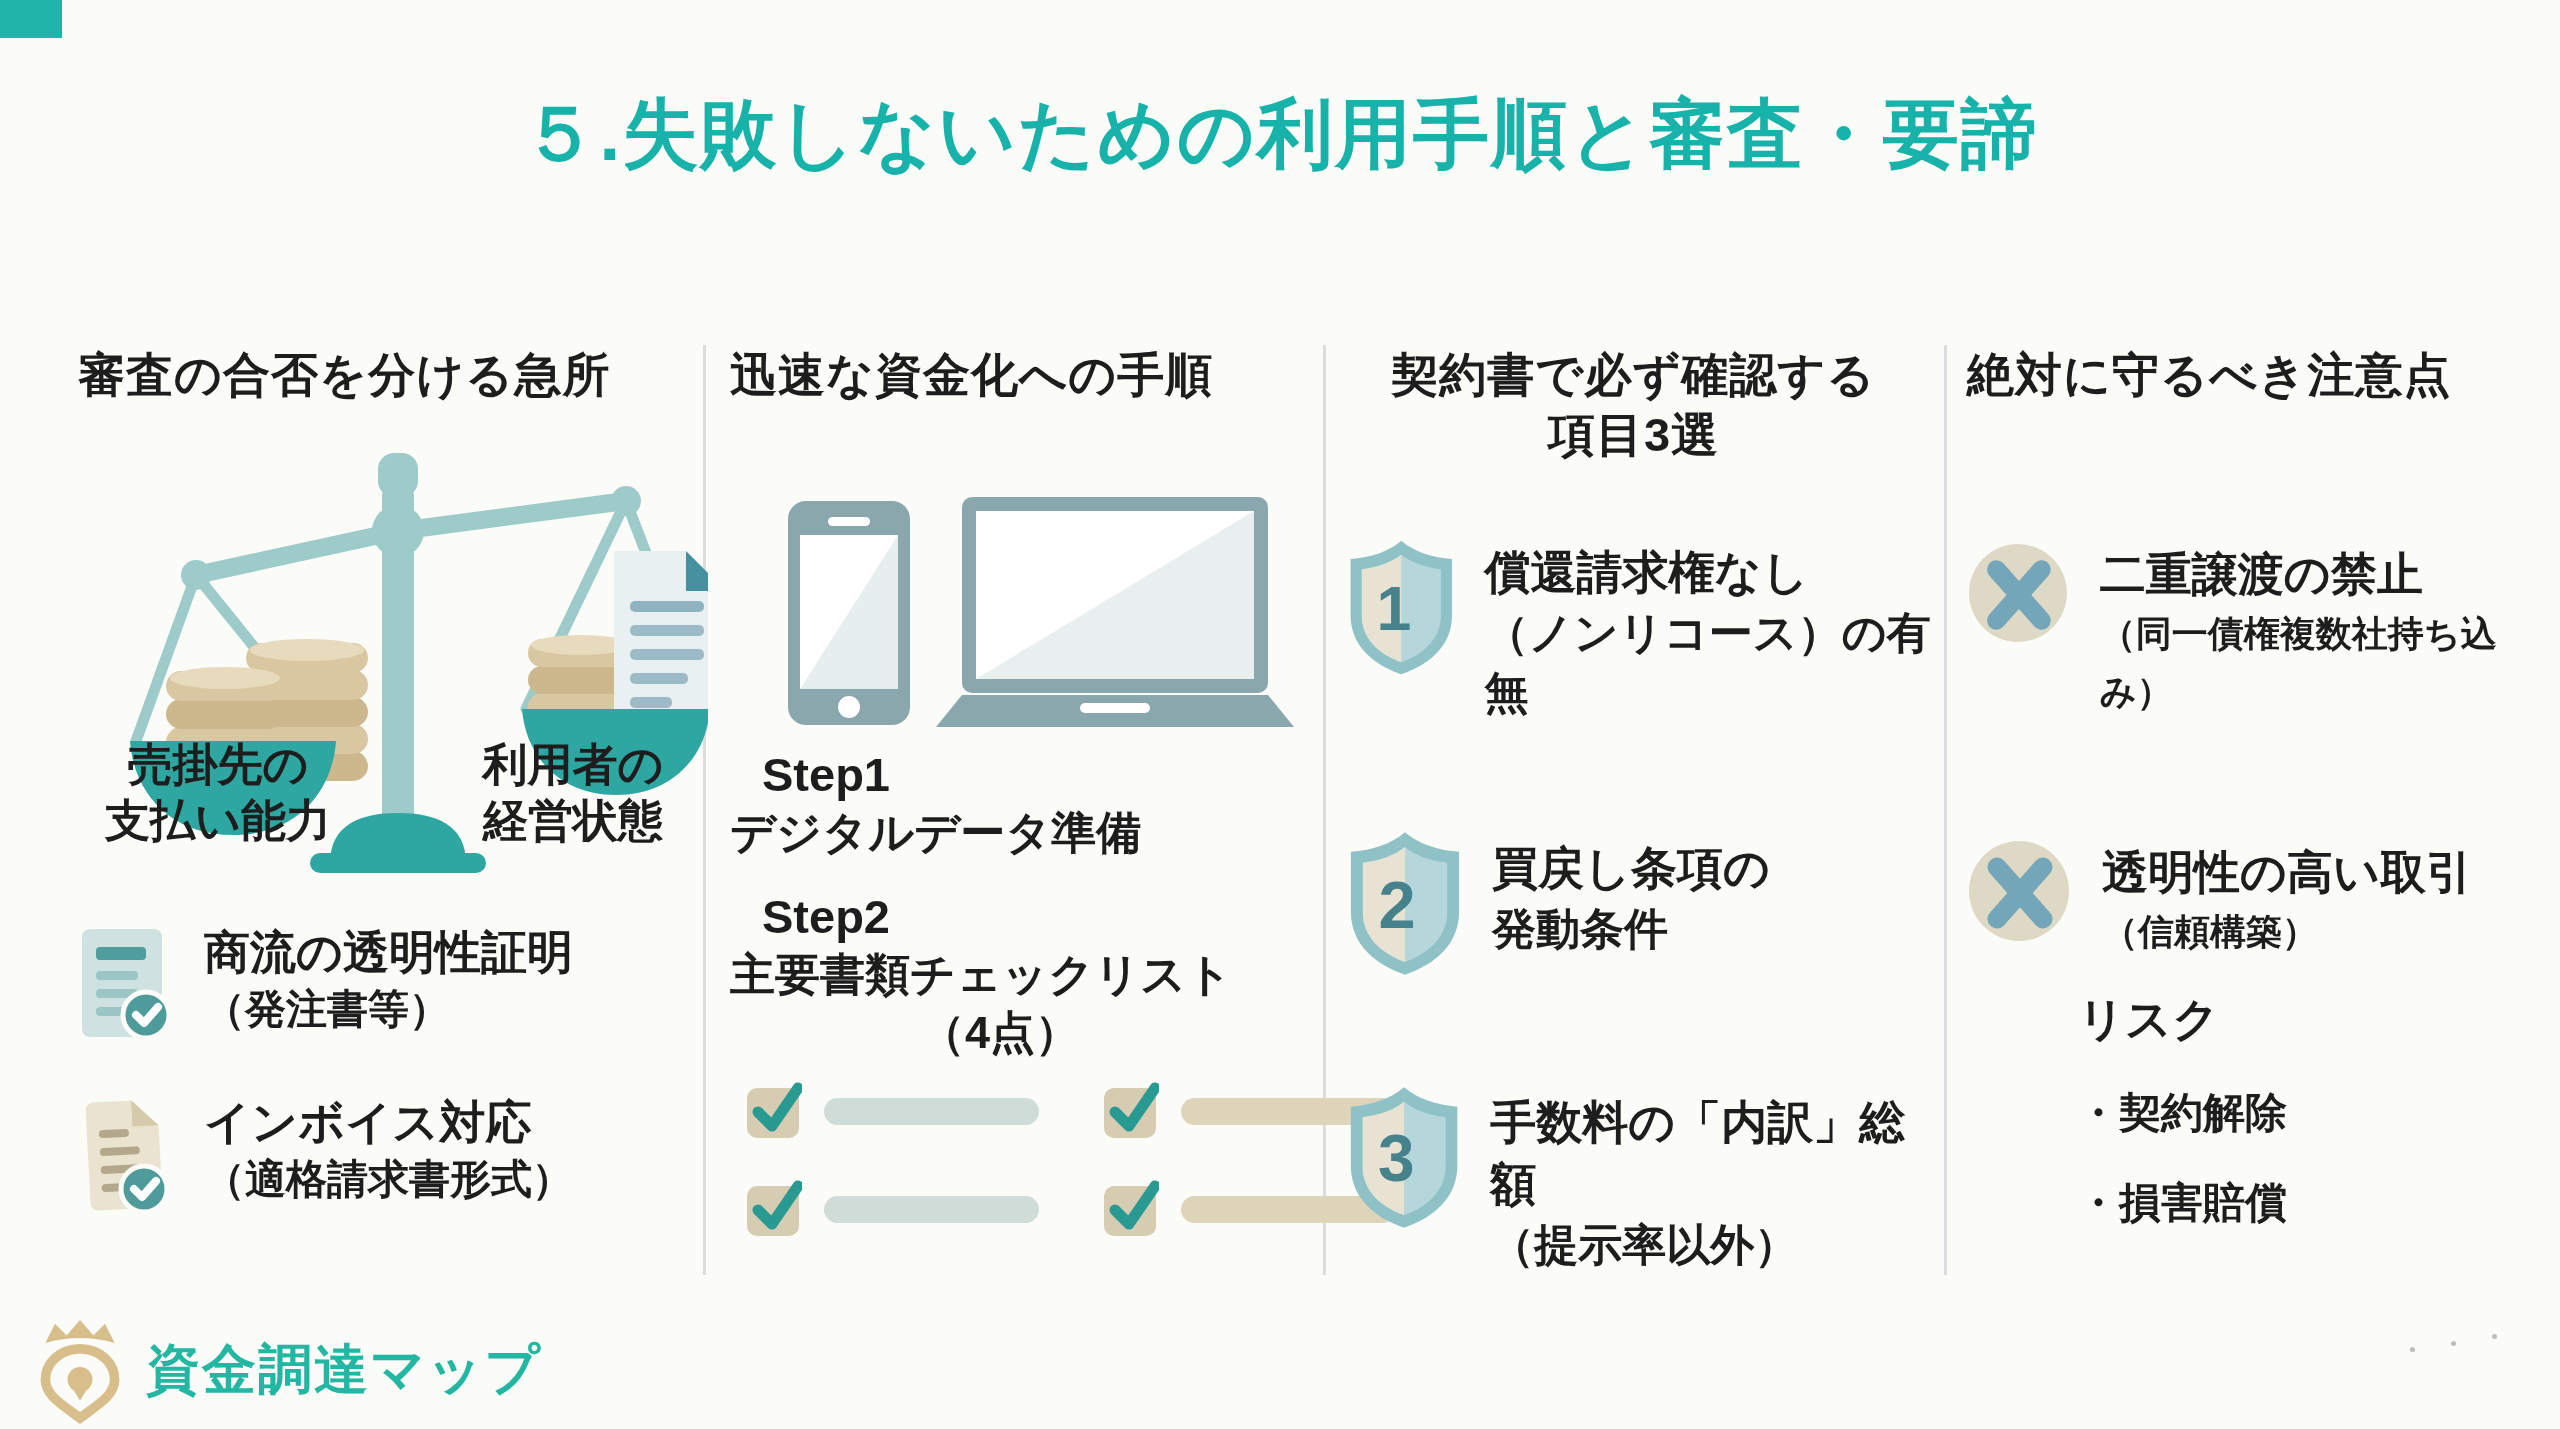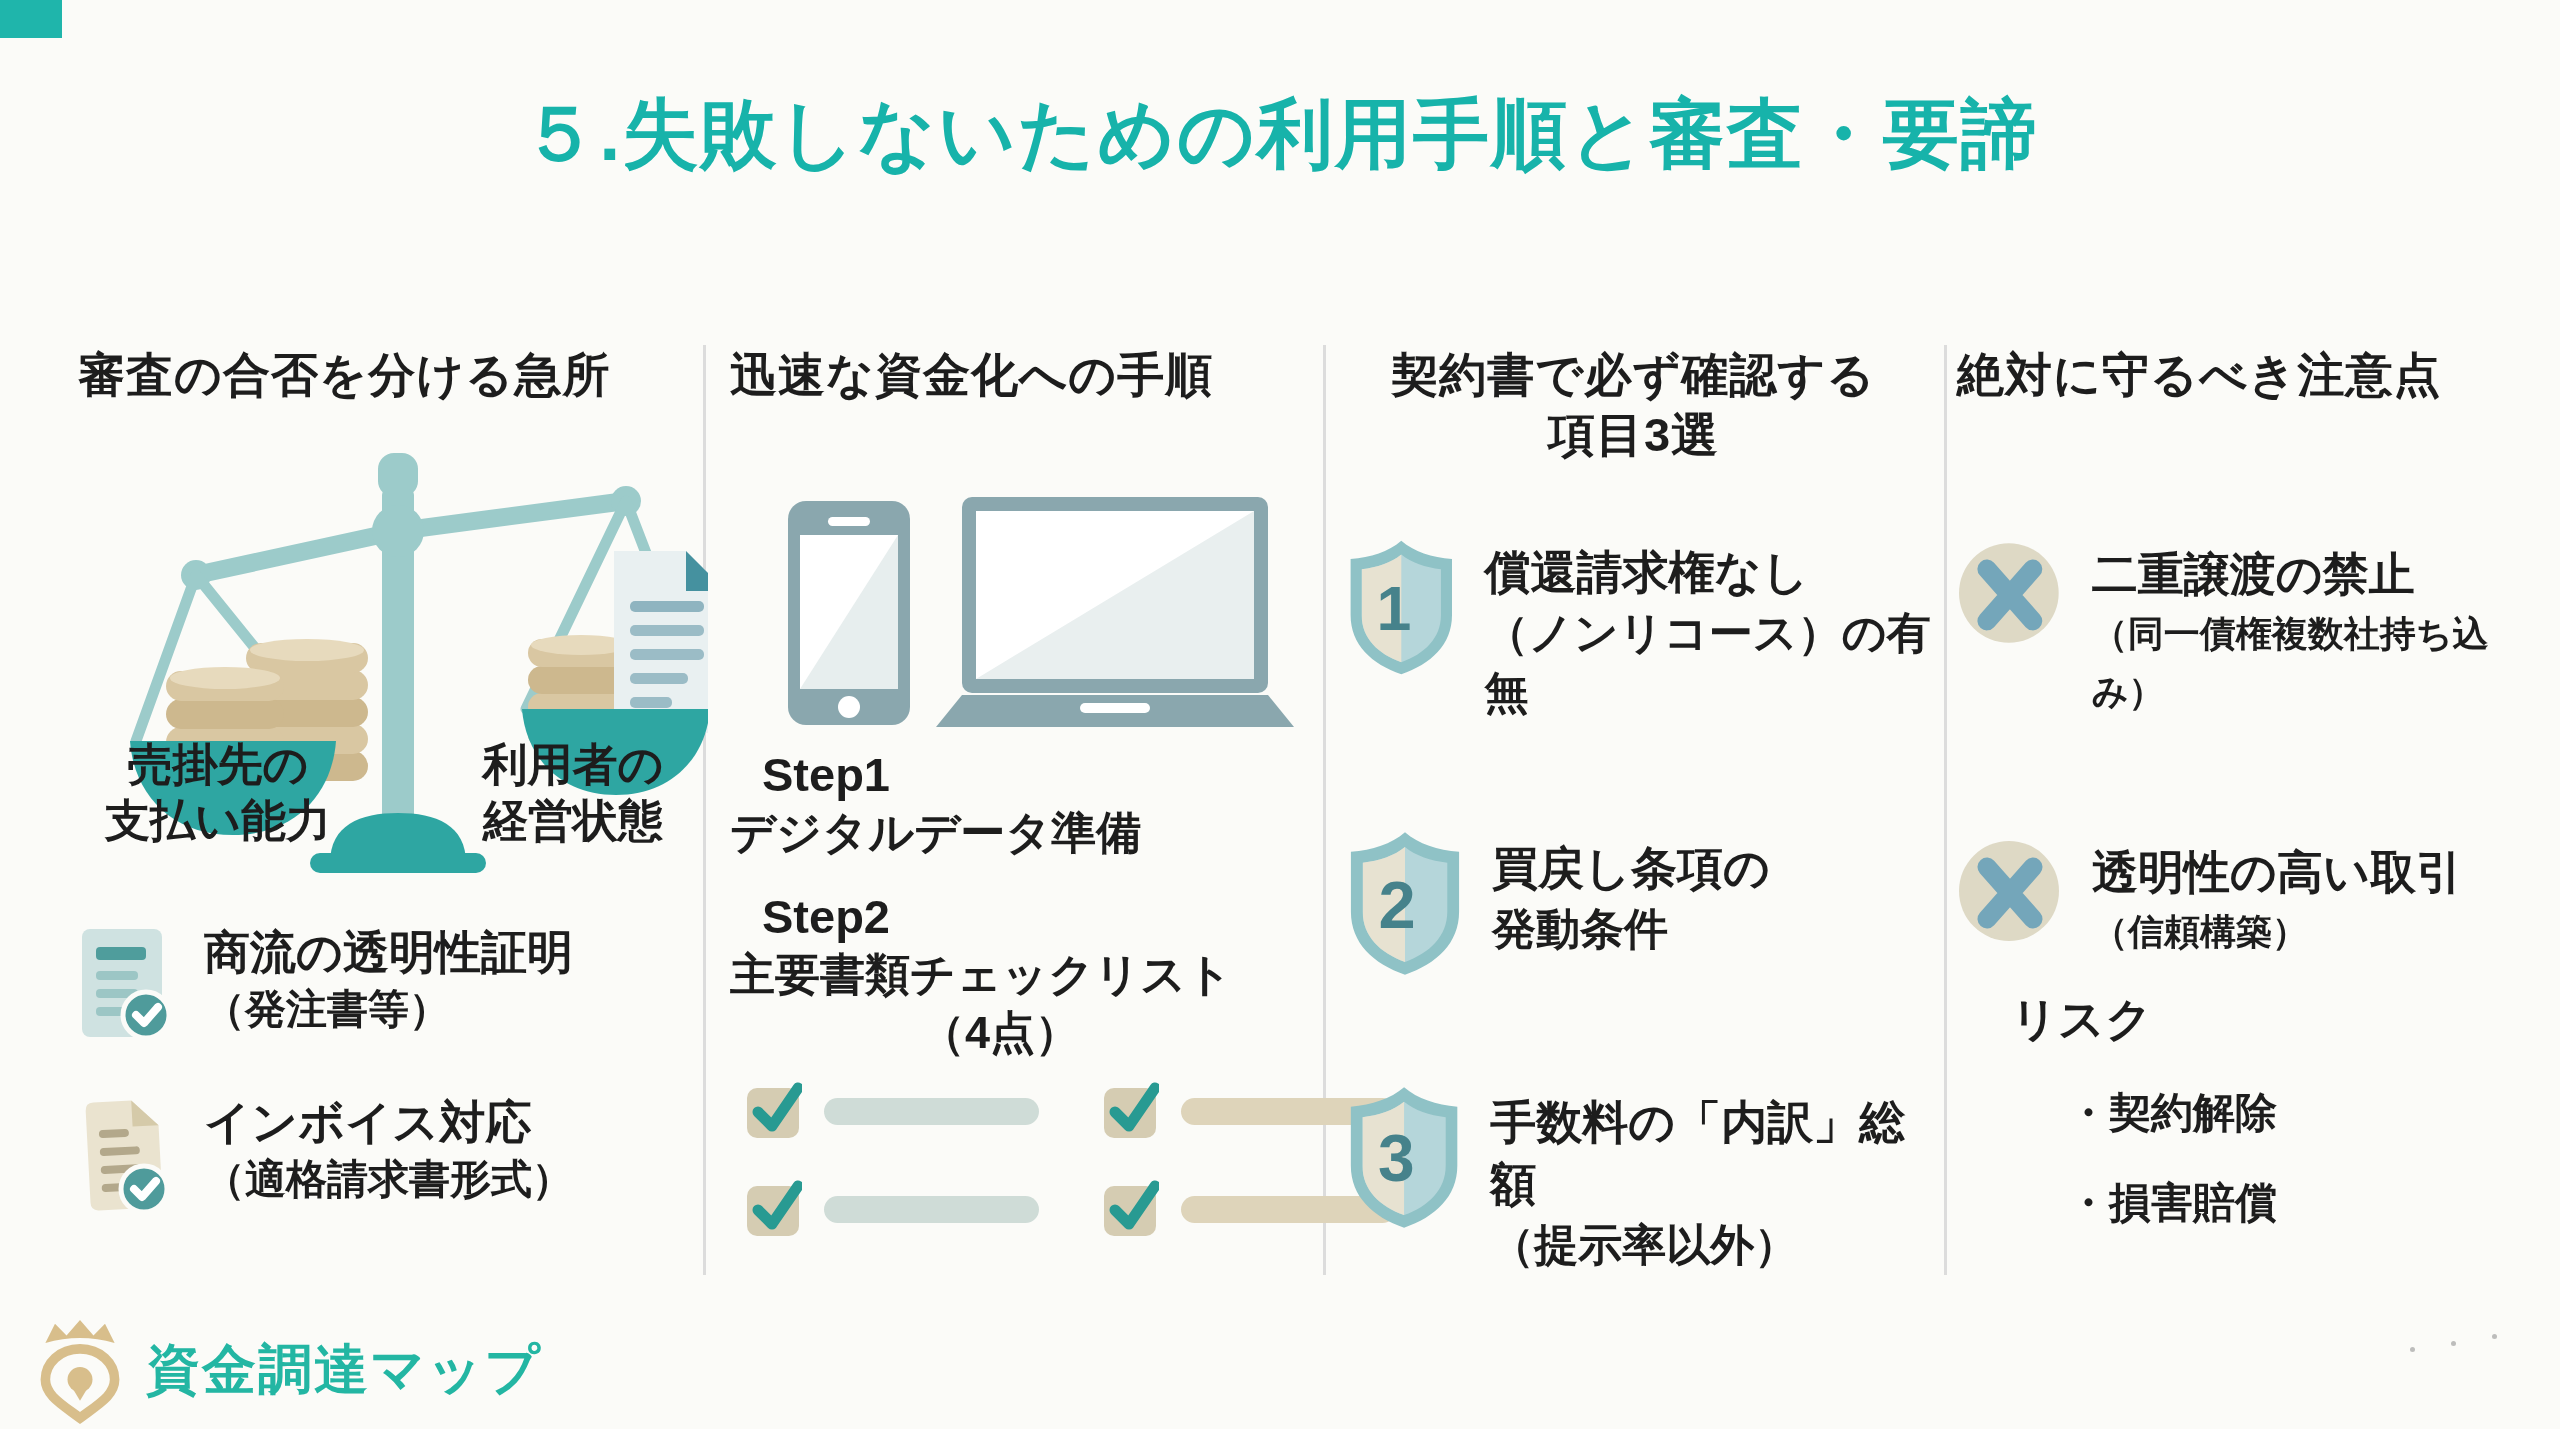--- a/index.html
+++ b/index.html
@@ -18,21 +18,21 @@
   }
   .columns {
     position:absolute; top:345px; left:0; height:895px; width:2560px;
     display:grid; grid-template-columns:706px 620px 621px 613px;
   }
   .col { position:relative; }
   .col-divided { border-right:3px solid #dcdcdc; }
   .col1 { padding-left:78px; }
   .col2 { padding-left:24px; }
   .col3 { padding-left:20px; }
-  .col4 { padding-left:10px; }
+  .col4 { padding-left:20px; }
   .col-header { font-size:47px; font-weight:800; letter-spacing:1px; line-height:60px; }
   .col3 .col-header { text-align:center; width:575px; }
 
   
   .scale-fig { position:relative; width:630px; height:432px; margin-top:38px; }
   .scale-fig svg { position:absolute; left:0; top:0; }
   .scale-label { position:absolute; text-align:center; font-size:45px; font-weight:800; line-height:56px; }
   .scale-label.left  { left:-10px;  top:294px; width:300px; }
   .scale-label.right { left:350px; top:294px; width:290px; }
   .doc-item { display:flex; align-items:flex-start; margin-top:48px; }
@@ -63,21 +63,21 @@
   .shield-row .txt { margin-left:28px; margin-top:8px; }
   .shield-line1 { font-size:46px; font-weight:800; line-height:62px; }
   .shield-line2 { font-size:44px; font-weight:800; line-height:60px; }
 
   
   .x-row { display:flex; align-items:flex-start; margin-top:136px; }
   .x-row.second { margin-top:118px; }
   .x-row .txt { margin-left:30px; margin-top:2px; }
   .x-line1 { font-size:46px; font-weight:800; line-height:62px; }
   .x-line2 { font-size:36px; font-weight:800; line-height:58px; }
-  .risk-label { margin-top:28px; margin-left:54px; font-size:46px; font-weight:800; }
+  .risk-label { margin-top:28px; margin-left:111px; font-size:46px; font-weight:800; }
   .risk-bullet { margin-top:34px; margin-left:110px; font-size:42px; font-weight:800; }
 
   
   .footer-logo { position:absolute; left:30px; top:1314px; display:flex; align-items:center; gap:16px; }
   .logo-text { font-size:54px; font-weight:800; color:#23b6a3; letter-spacing:2px;text-align:right; }
 
   .spec { position:absolute; width:5px; height:5px; border-radius:50%; background:#8a8a8a; opacity:.55; }
 </style>
 </head>
 <body>

